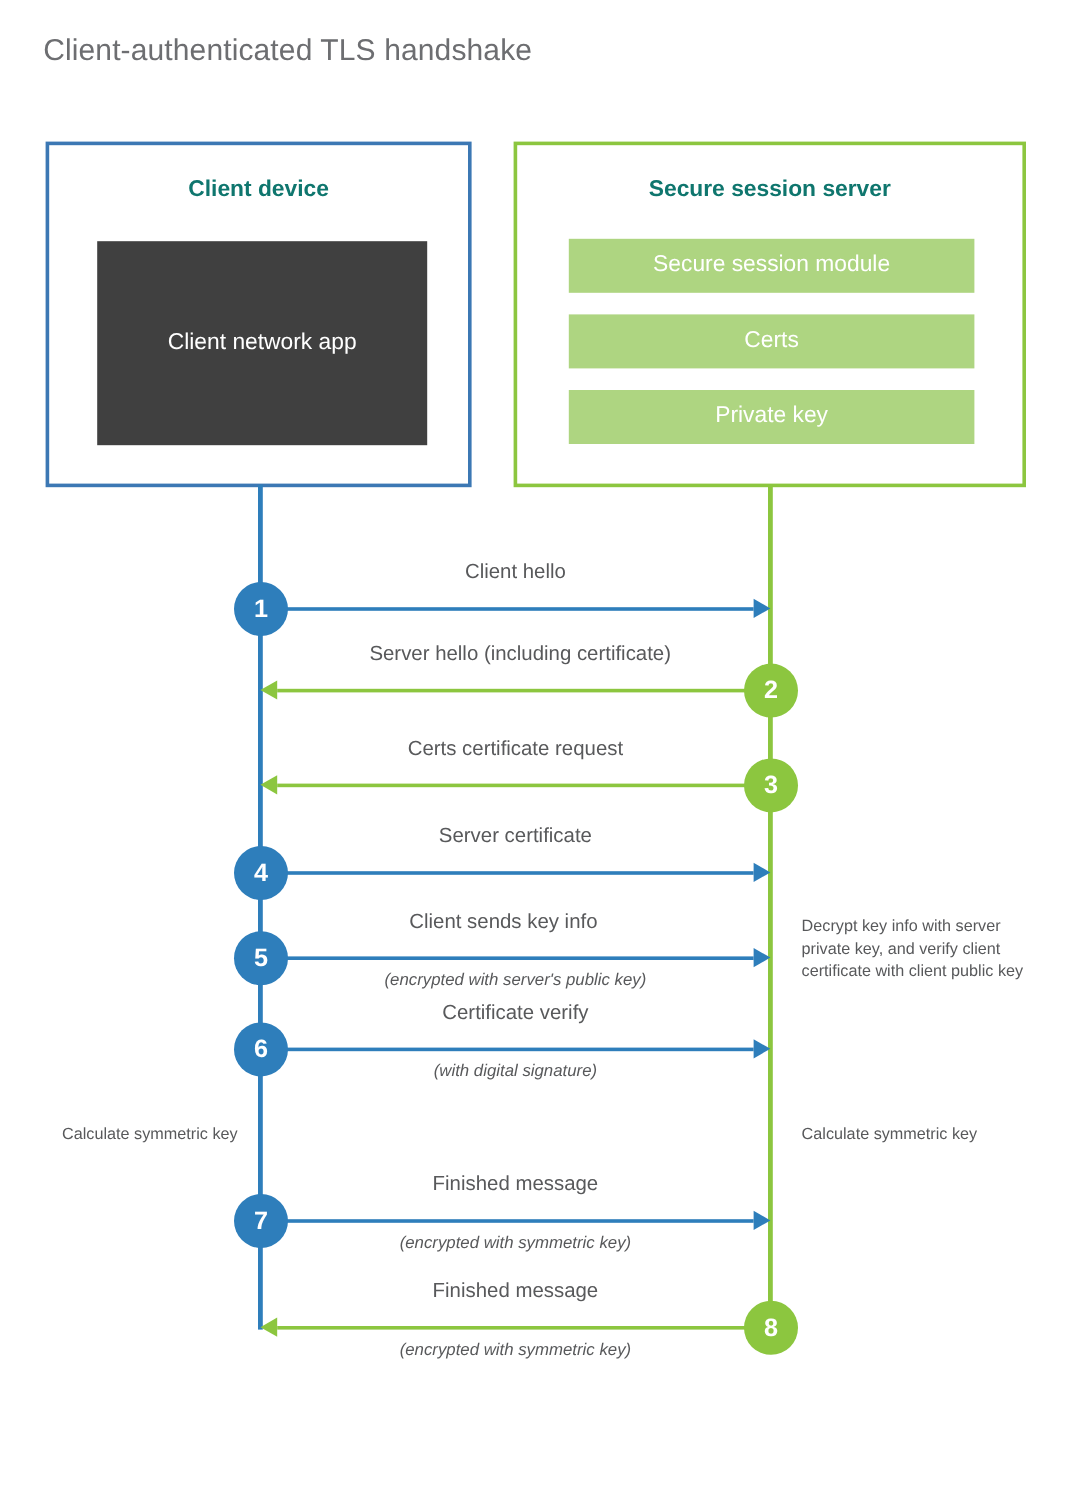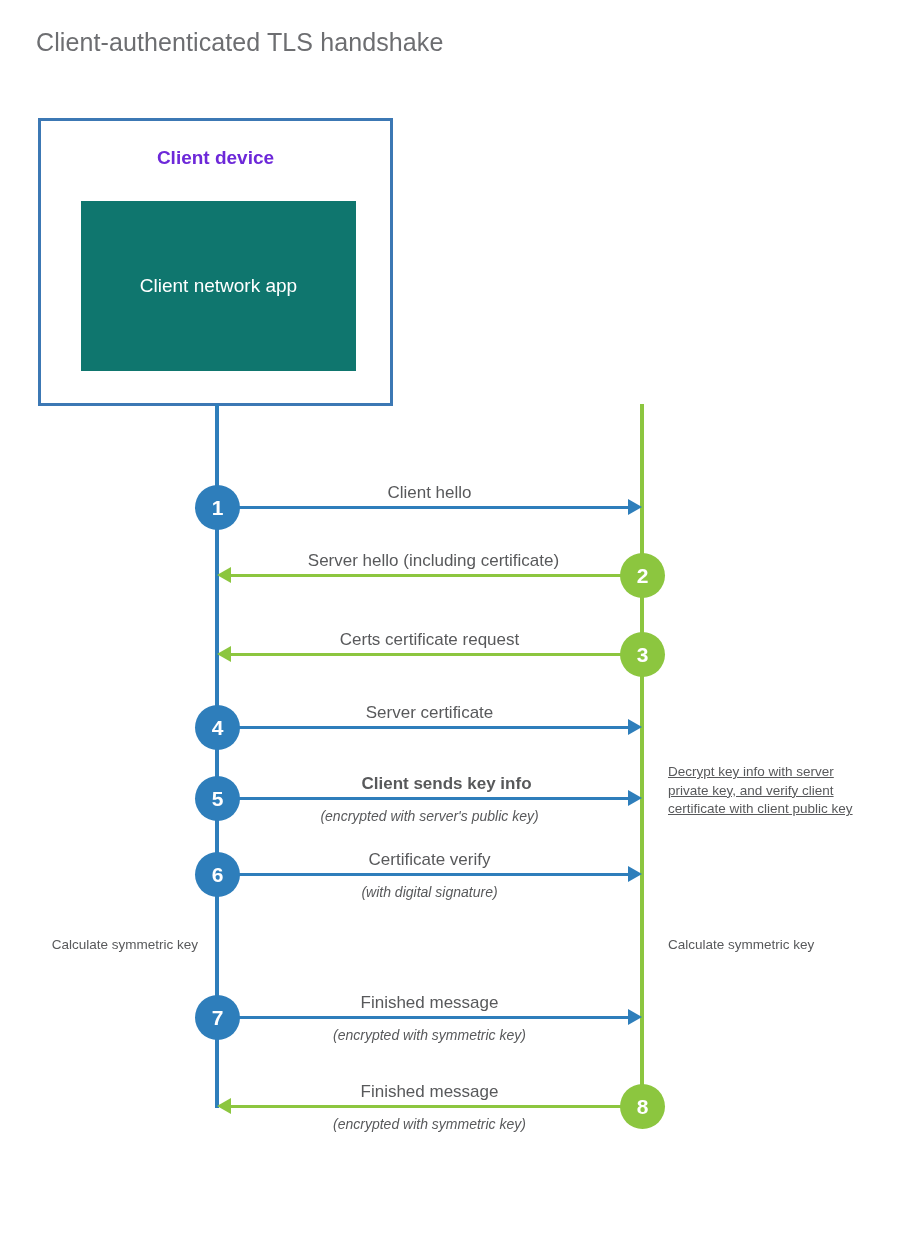--- a/index.html
+++ b/index.html
@@ -56,36 +56,36 @@
     border: 3px solid #8cc63f;
   }
   .actor-title {
     position: absolute;
     left: 0;
     right: 0;
     top: 26px;
     text-align: center;
     font-size: 19px;
     font-weight: bold;
-    color: #6d28d9;
+    color: #0f766e;
   }
 
   .inner-block {
     position: absolute;
     box-sizing: border-box;
     display: flex;
     align-items: center;
     justify-content: center;
     text-align: center;
     color: #ffffff;
     font-size: 19px;
     line-height: 1.18;
   }
   .inner-block.blue {
-    background: #0f766e;
+    background: #404040;
     left: 40px;
     top: 80px;
     width: 275px;
     height: 170px;
   }
   .inner-block.green {
     background: #aed581;
     left: 43px;
     width: 338px;
     height: 45px;
@@ -158,21 +158,20 @@
   .step-badge.blue { background: #2e7ebb; }
   .step-badge.green { background: #8cc63f; }
 
   .msg-label {
     position: absolute;
     top: -40px;
     text-align: center;
     font-size: 17px;
     color: #58595b;
     white-space: nowrap;
-    margin-top: 16px;
   }
   .msg-sublabel {
     position: absolute;
     top: 10px;
     text-align: center;
     font-size: 14px;
     color: #58595b;
     white-space: nowrap;
     font-style: italic;
   }
@@ -189,36 +188,48 @@
     width: 200px;
     text-align: left;
   }
   .note.left {
     left: 20px;
     width: 178px;
     text-align: right;
   }
   .note.calc-left { top: 936px; }
   .note.calc-right { top: 936px; }
-  .note.decrypt { top: 763px; text-decoration: underline; }
+  .note.decrypt { top: 763px; }
 </style>
 </head>
 <body>
 
 <div id="diagram">
 
   <div class="page-title">Client-authenticated TLS handshake</div>
 
   <div class="actor-box client">
     <div class="actor-title">Client device</div>
     <div class="inner-block blue">
       <span>Client network app</span>
     </div>
   </div>
 
+  <div class="actor-box server">
+    <div class="actor-title">Secure session server</div>
+    <div class="inner-block green b0">
+      <span>Secure session module</span>
+    </div>
+    <div class="inner-block green b1">
+      <span>Certs</span>
+    </div>
+    <div class="inner-block green b2">
+      <span>Private key</span>
+    </div>
+  </div>
 
   <div class="lifeline client"></div>
   <div class="lifeline server"></div>
 
   <div id="messages">
       <div class="msg" style="top: 507px;">
         <div class="msg-line blue" style="left: 217px; width: 411px;"></div>
         <div class="arrowhead right blue" style="left: 628px;"></div>
         <div class="step-badge blue" style="left: 195px;">1</div>
         <div class="msg-label" style="left: 217px; width: 425px;">Client hello</div>
@@ -238,21 +249,21 @@
       <div class="msg" style="top: 727px;">
         <div class="msg-line blue" style="left: 217px; width: 411px;"></div>
         <div class="arrowhead right blue" style="left: 628px;"></div>
         <div class="step-badge blue" style="left: 195px;">4</div>
         <div class="msg-label" style="left: 217px; width: 425px;">Server certificate</div>
       </div>
       <div class="msg" style="top: 798px;">
         <div class="msg-line blue" style="left: 217px; width: 411px;"></div>
         <div class="arrowhead right blue" style="left: 628px;"></div>
         <div class="step-badge blue" style="left: 195px;">5</div>
-        <div class="msg-label" style="left: 234px; width: 425px; font-weight: bold;">Client sends key info</div>
+        <div class="msg-label" style="left: 207px; width: 425px;">Client sends key info</div>
         <div class="msg-sublabel" style="left: 217px; width: 425px;">(encrypted with server's public key)</div>
       </div>
       <div class="msg" style="top: 874px;">
         <div class="msg-line blue" style="left: 217px; width: 411px;"></div>
         <div class="arrowhead right blue" style="left: 628px;"></div>
         <div class="step-badge blue" style="left: 195px;">6</div>
         <div class="msg-label" style="left: 217px; width: 425px;">Certificate verify</div>
         <div class="msg-sublabel" style="left: 217px; width: 425px;">(with digital signature)</div>
       </div>
       <div class="msg" style="top: 1017px;">

